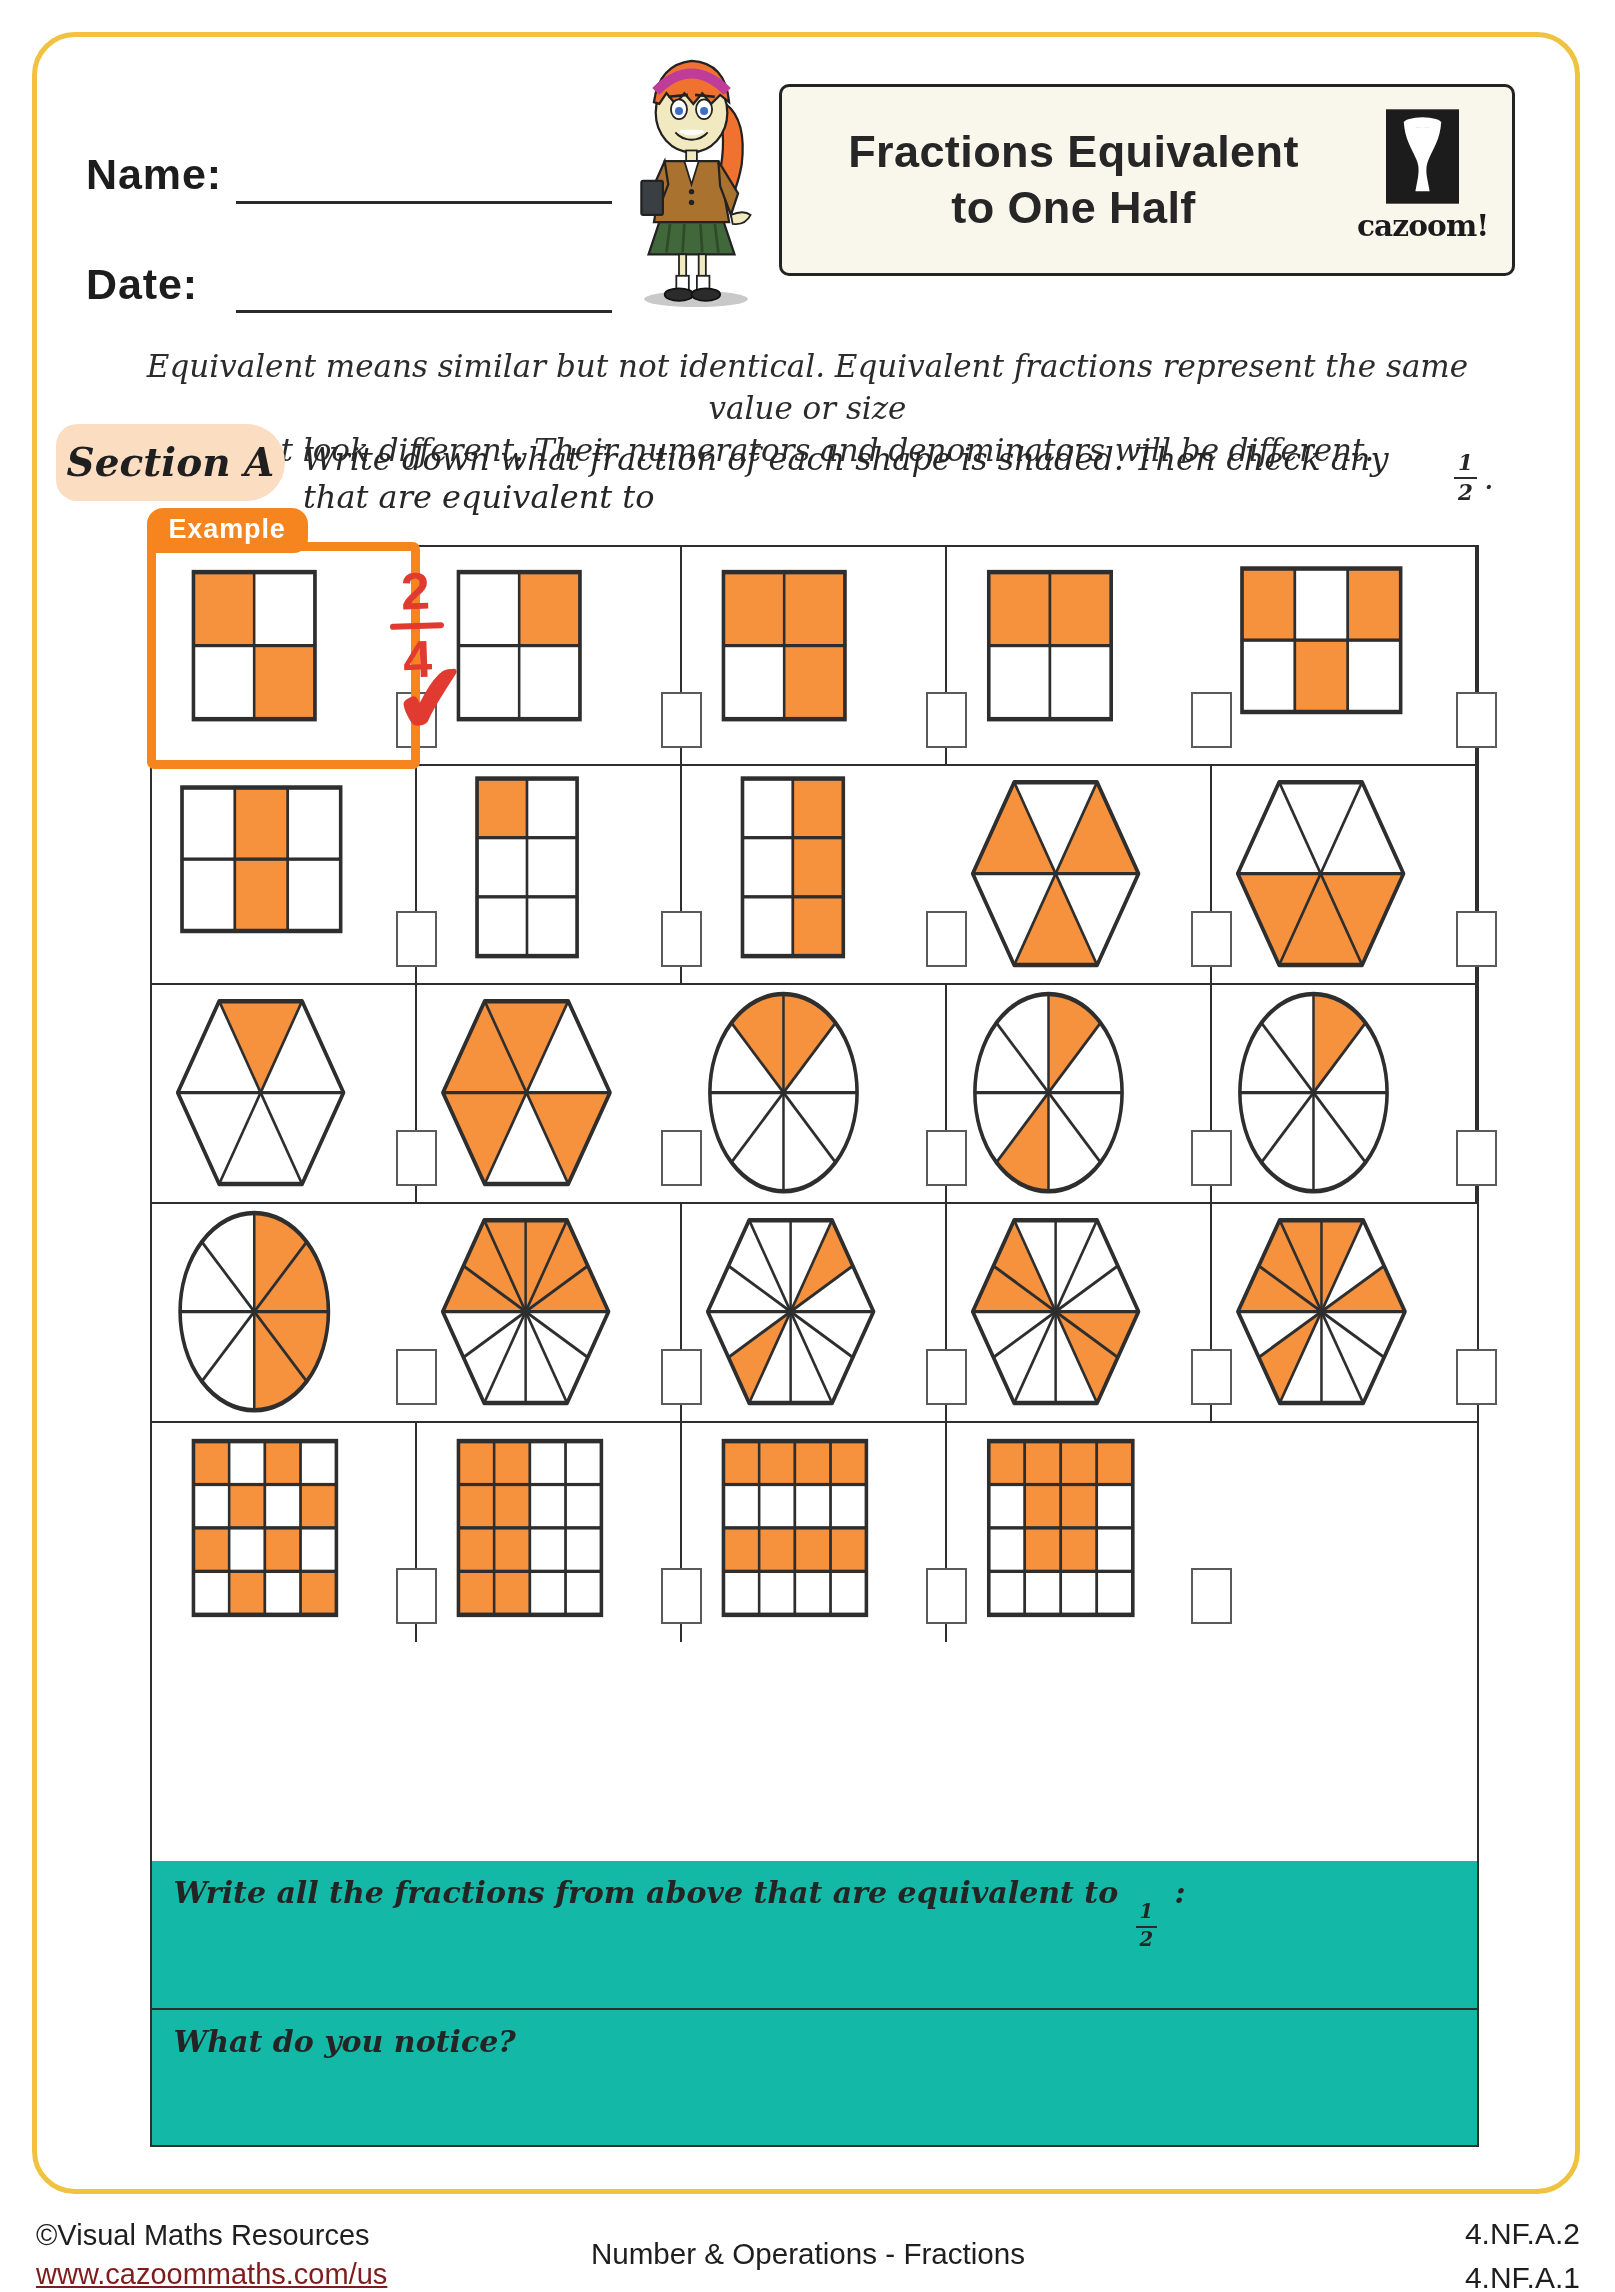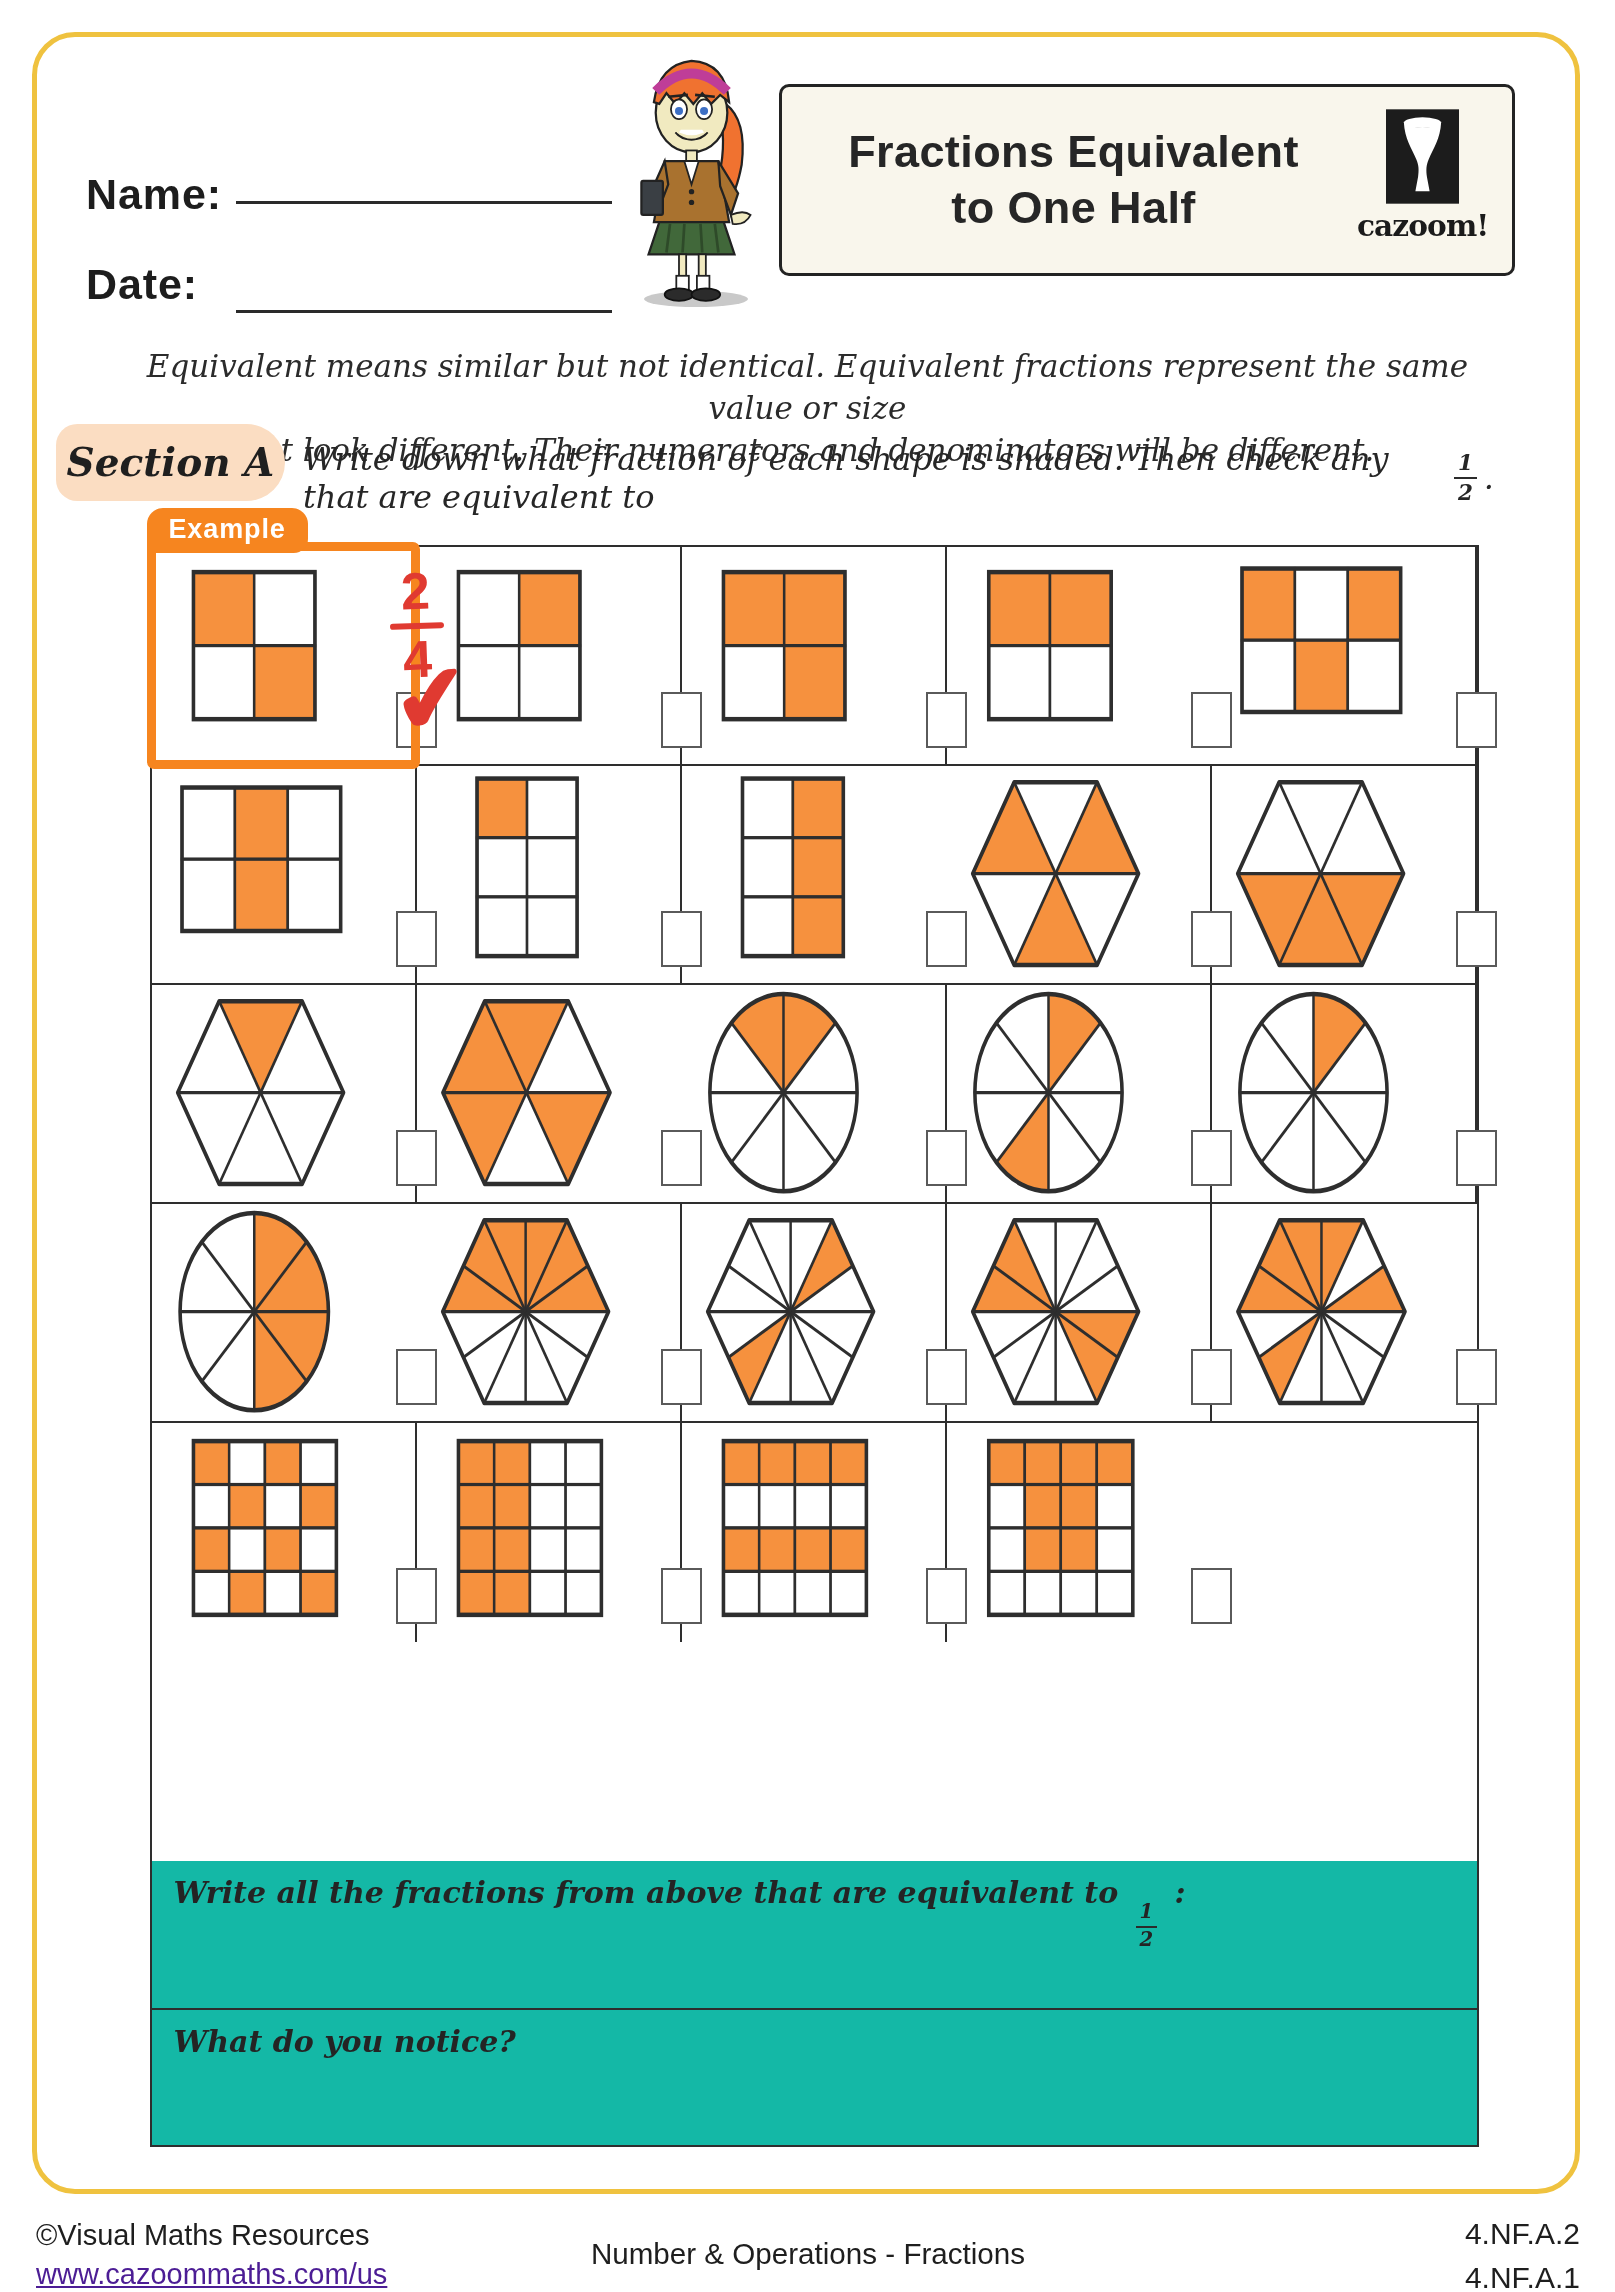--- a/index.html
+++ b/index.html
@@ -67,30 +67,30 @@
   
   .q-box { position: absolute; left: 150px; width: 1329px; background: #14b8a6;
     border: 2.7px solid #2e2e2e; border-top: none; }
   .q-box .q-label { padding: 14.3px 0 0 21.5px; font-family: "DejaVu Serif", serif; font-style: italic;
     font-weight: bold; font-size: 30px; color: #242424; }
   .q-box .frac .fn, .q-box .frac .fd { font-size: 19.7px; }
   .answer-space { position: absolute; inset: 54px 0 0 0; }
 
   
   .footer-left { position: absolute; left: 36px; top: 2216px; font-size: 29px; color: #1e1e1e; line-height: 1.35; }
-  .footer-link { color: #4c1d95; text-decoration: underline; }
+  .footer-link { color: #7f1d1d; text-decoration: underline; }
   .footer-center { position: absolute; left: 0; top: 2237px; width: 100%; text-align: center; font-size: 29.6px; color: #1e1e1e; }
   .footer-right { position: absolute; right: 36px; top: 2212px; text-align: right; font-size: 30px; color: #1e1e1e; line-height: 1.45; }
 </style>
 </head>
 <body>
 
 <div class="page-border"></div>
 
-<div class="field-label" style="left:86px; top:150px;margin-top:20px;">Name:</div>
+<div class="field-label" style="left:86px; top:150px;">Name:</div>
 <div class="write-line" style="left:236px; top:201px; width:376px;"></div>
 <div class="field-label" style="left:86px; top:260px;">Date:</div>
 <div class="write-line" style="left:236px; top:310px; width:376px;"></div>
 
 <div class="char-wrap">
   <svg viewBox="0 0 210 290" width="188" height="260">
     <ellipse cx="105" cy="278" rx="58" ry="9" fill="#c9c9c9"></ellipse>
     <path d="M138 60 Q162 78 156 128 Q150 160 140 170 L128 150 Q140 110 132 72 Z" fill="#F07230" stroke="#222" stroke-width="2.5"></path>
     <ellipse cx="100" cy="70" rx="40" ry="44" fill="#F1EAC0" stroke="#222" stroke-width="2.5"></ellipse>
     <path d="M58 58 Q64 16 100 12 Q138 14 142 58 L132 50 L122 60 L112 48 L102 60 L92 48 L82 60 L72 48 L64 60 Z" fill="#F07230" stroke="#222" stroke-width="2.5"></path>

